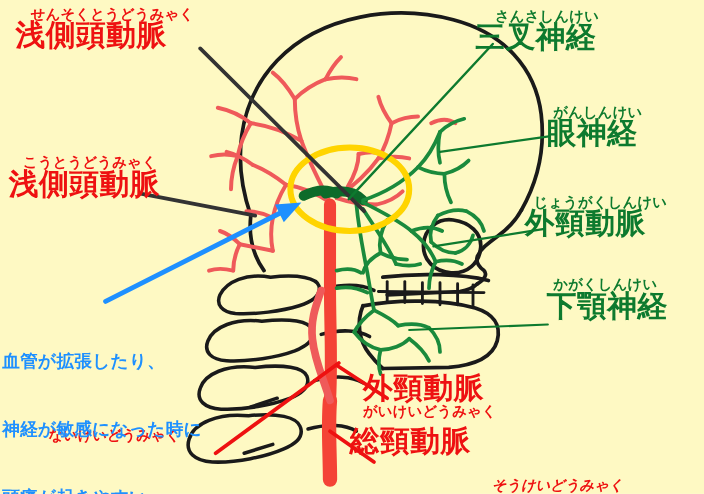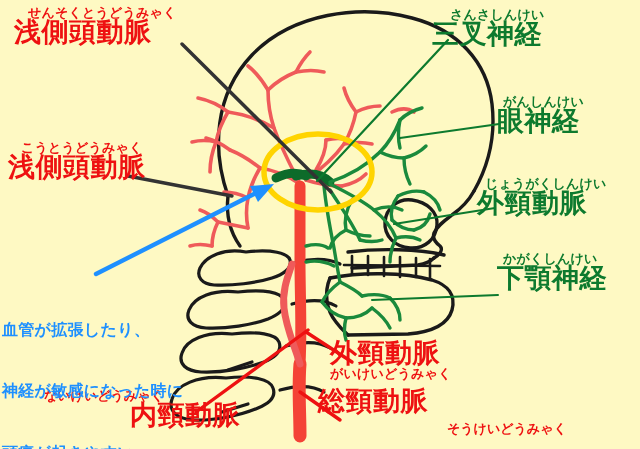--- a/index.html
+++ b/index.html
@@ -68,21 +68,21 @@
   #lab-oph  { left: 497px; top: 95px;  }
   #lab-oph  .furi { margin-left: 6px; text-align: center;  }
   #lab-max  { left: 477px; top: 177px; }
   #lab-max  .furi { margin-left: 8px; text-align: right;  }
   #lab-man  { left: 497px; top: 252px; }
   #lab-man  .furi { margin-left: 6px;  }
   #lab-ext  { left: 330px; top: 340px; }
   #lab-int  { left: 130px; top: 402px; }
   #lab-com  { left: 318px; top: 388px; }
   #furi-int { left: 44px;  top: 387px; }
-  #furi-com { left: 447px; top: 420px; }
+  #furi-com { left: 447px; top: 432px; font-style: italic; }
   #note     { left: 2px;   top: 279px; }
 </style>
 </head>
 <body>
 
 <div id="stage">
 
   <svg id="art" viewBox="0 0 640 449" aria-hidden="true">
     <g fill="none" stroke="#1a1a1a" stroke-width="3.4" stroke-linecap="round" stroke-linejoin="round">
 
@@ -285,23 +285,20 @@
   <div class="lbl grn" id="lab-man">
     <span class="furi">かがくしんけい</span>
     <span class="main">下顎神経</span>
   </div>
 
   <div class="lbl red" id="lab-ext">
     <span class="main">外頸動脈</span>
     <span class="furi">がいけいどうみゃく</span>
   </div>
 
-  <div class="lbl red" id="lab-int">
-    <span class="main">内頸動脈</span>
-  </div>
   <span class="inline-furi" id="furi-int">ないけいどうみゃく</span>
 
   <div class="lbl red" id="lab-com">
     <span class="main">総頸動脈</span>
   </div>
   <span class="inline-furi" id="furi-com">そうけいどうみゃく</span>
 
   <div class="blue-note" id="note">
     <div>血管が拡張したり、</div>
     <div>神経が敏感になった時に</div>

